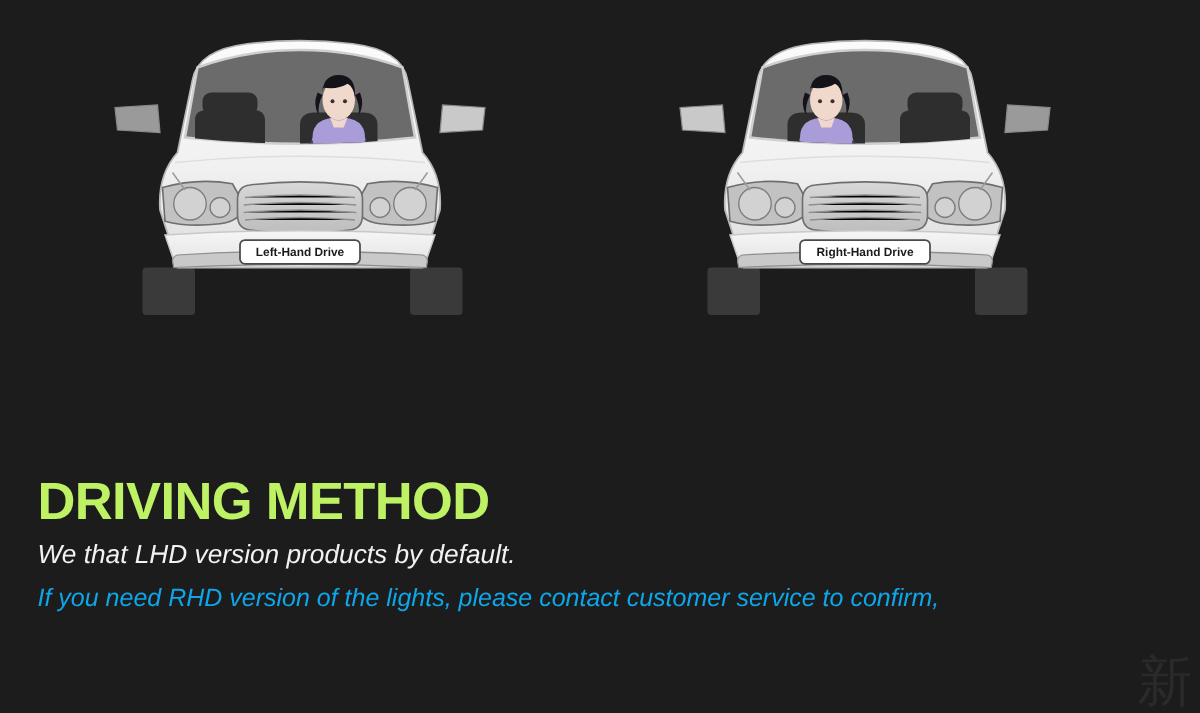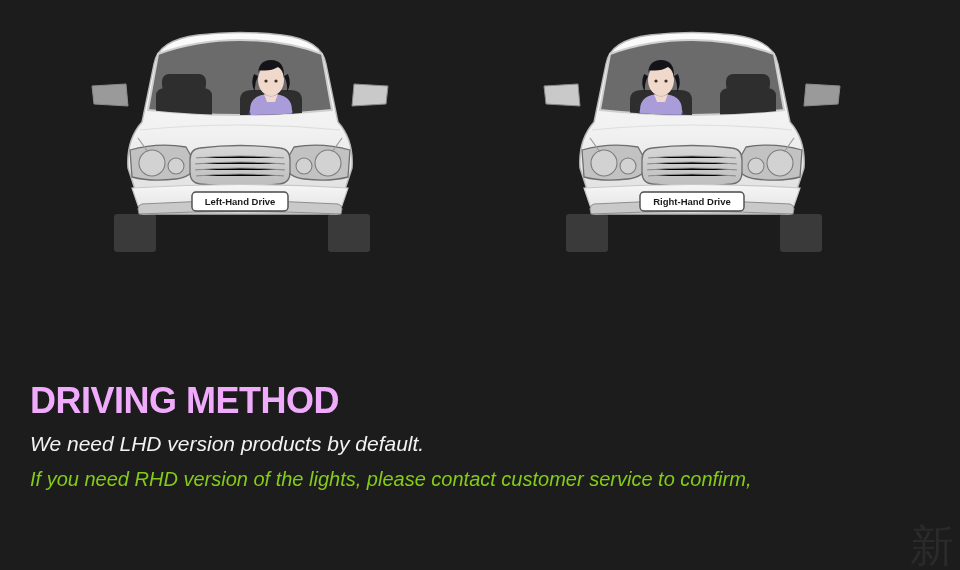--- a/index.html
+++ b/index.html
@@ -40,41 +40,41 @@
   .car-svg { display: block; width: 320px; height: 240px; }
 
   
   .text-block {
     position: absolute;
     left: 30px;
     top: 378px;
     width: 900px;
   }
   .headline {
-    font-size: 36px;
+    font-size: 42px;
     font-weight: bold;
-    color: #f0abfc;
+    color: #bef264;
     letter-spacing: -0.5px;
     line-height: 46px;
     margin: 0;
     white-space: nowrap;
   }
   .sub-primary {
     margin: 6px 0 0 0;
     font-size: 21px;
     font-style: italic;
     color: #f2f2f2;
     line-height: 27px;
     white-space: nowrap;
   }
   .sub-secondary {
     margin: 7px 0 0 0;
     font-size: 20px;
     font-style: italic;
-    color: #84cc16;
+    color: #0ea5e9;
     line-height: 30px;
     white-space: nowrap;
   }
 
   
   .watermark {
     position: absolute;
     right: 6px;
     bottom: 2px;
     font-size: 44px;
@@ -299,19 +299,19 @@
         <g>
           <rect x="108" y="174" width="104" height="19" rx="4" fill="#ffffff" stroke="#4a4a4a" stroke-width="1.4"></rect>
           <text x="160" y="187" text-anchor="middle" font-family="Liberation Sans, sans-serif" font-size="9.5" font-weight="bold" fill="#1a1a1a">Right-Hand Drive</text>
         </g>
       </svg>
     </div>
   </div>
 
   <div class="text-block">
     <h1 class="headline">DRIVING METHOD</h1>
-    <p class="sub-primary">We need LHD version products by default.</p>
+    <p class="sub-primary">We that LHD version products by default.</p>
     <p class="sub-secondary">If you need RHD version of the lights, please contact customer service to confirm,</p>
   </div>
 
   <div class="watermark">新</div>
 
 </div>
 
 </body></html>

